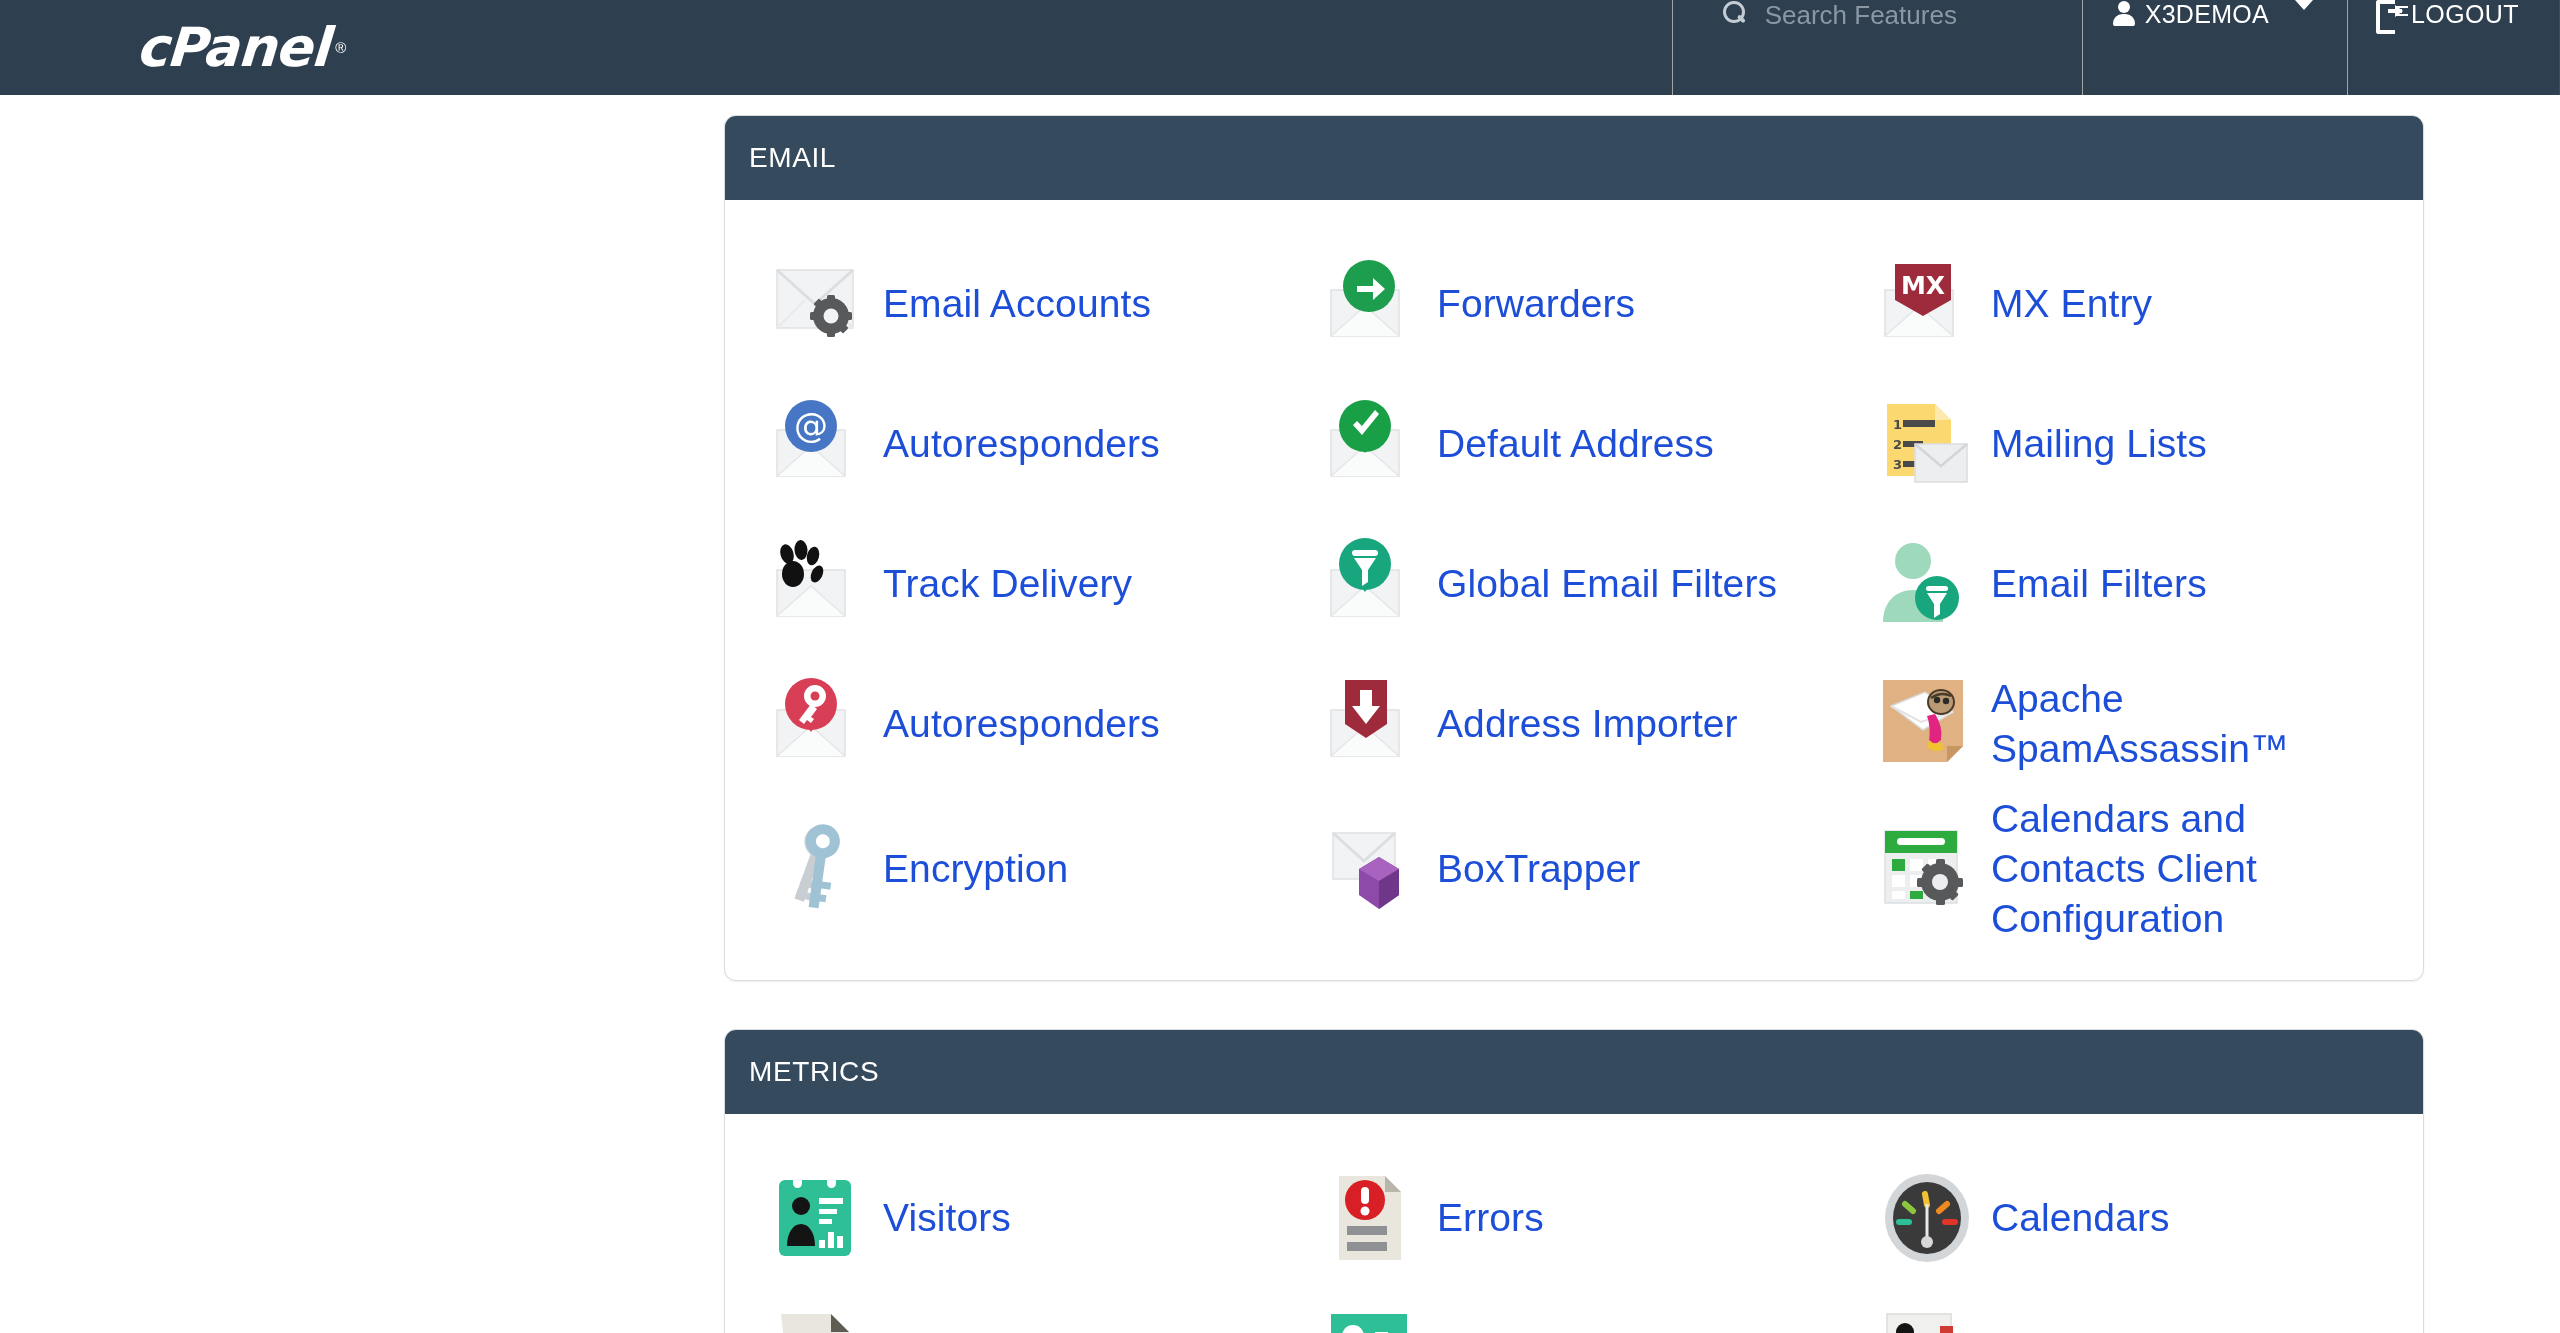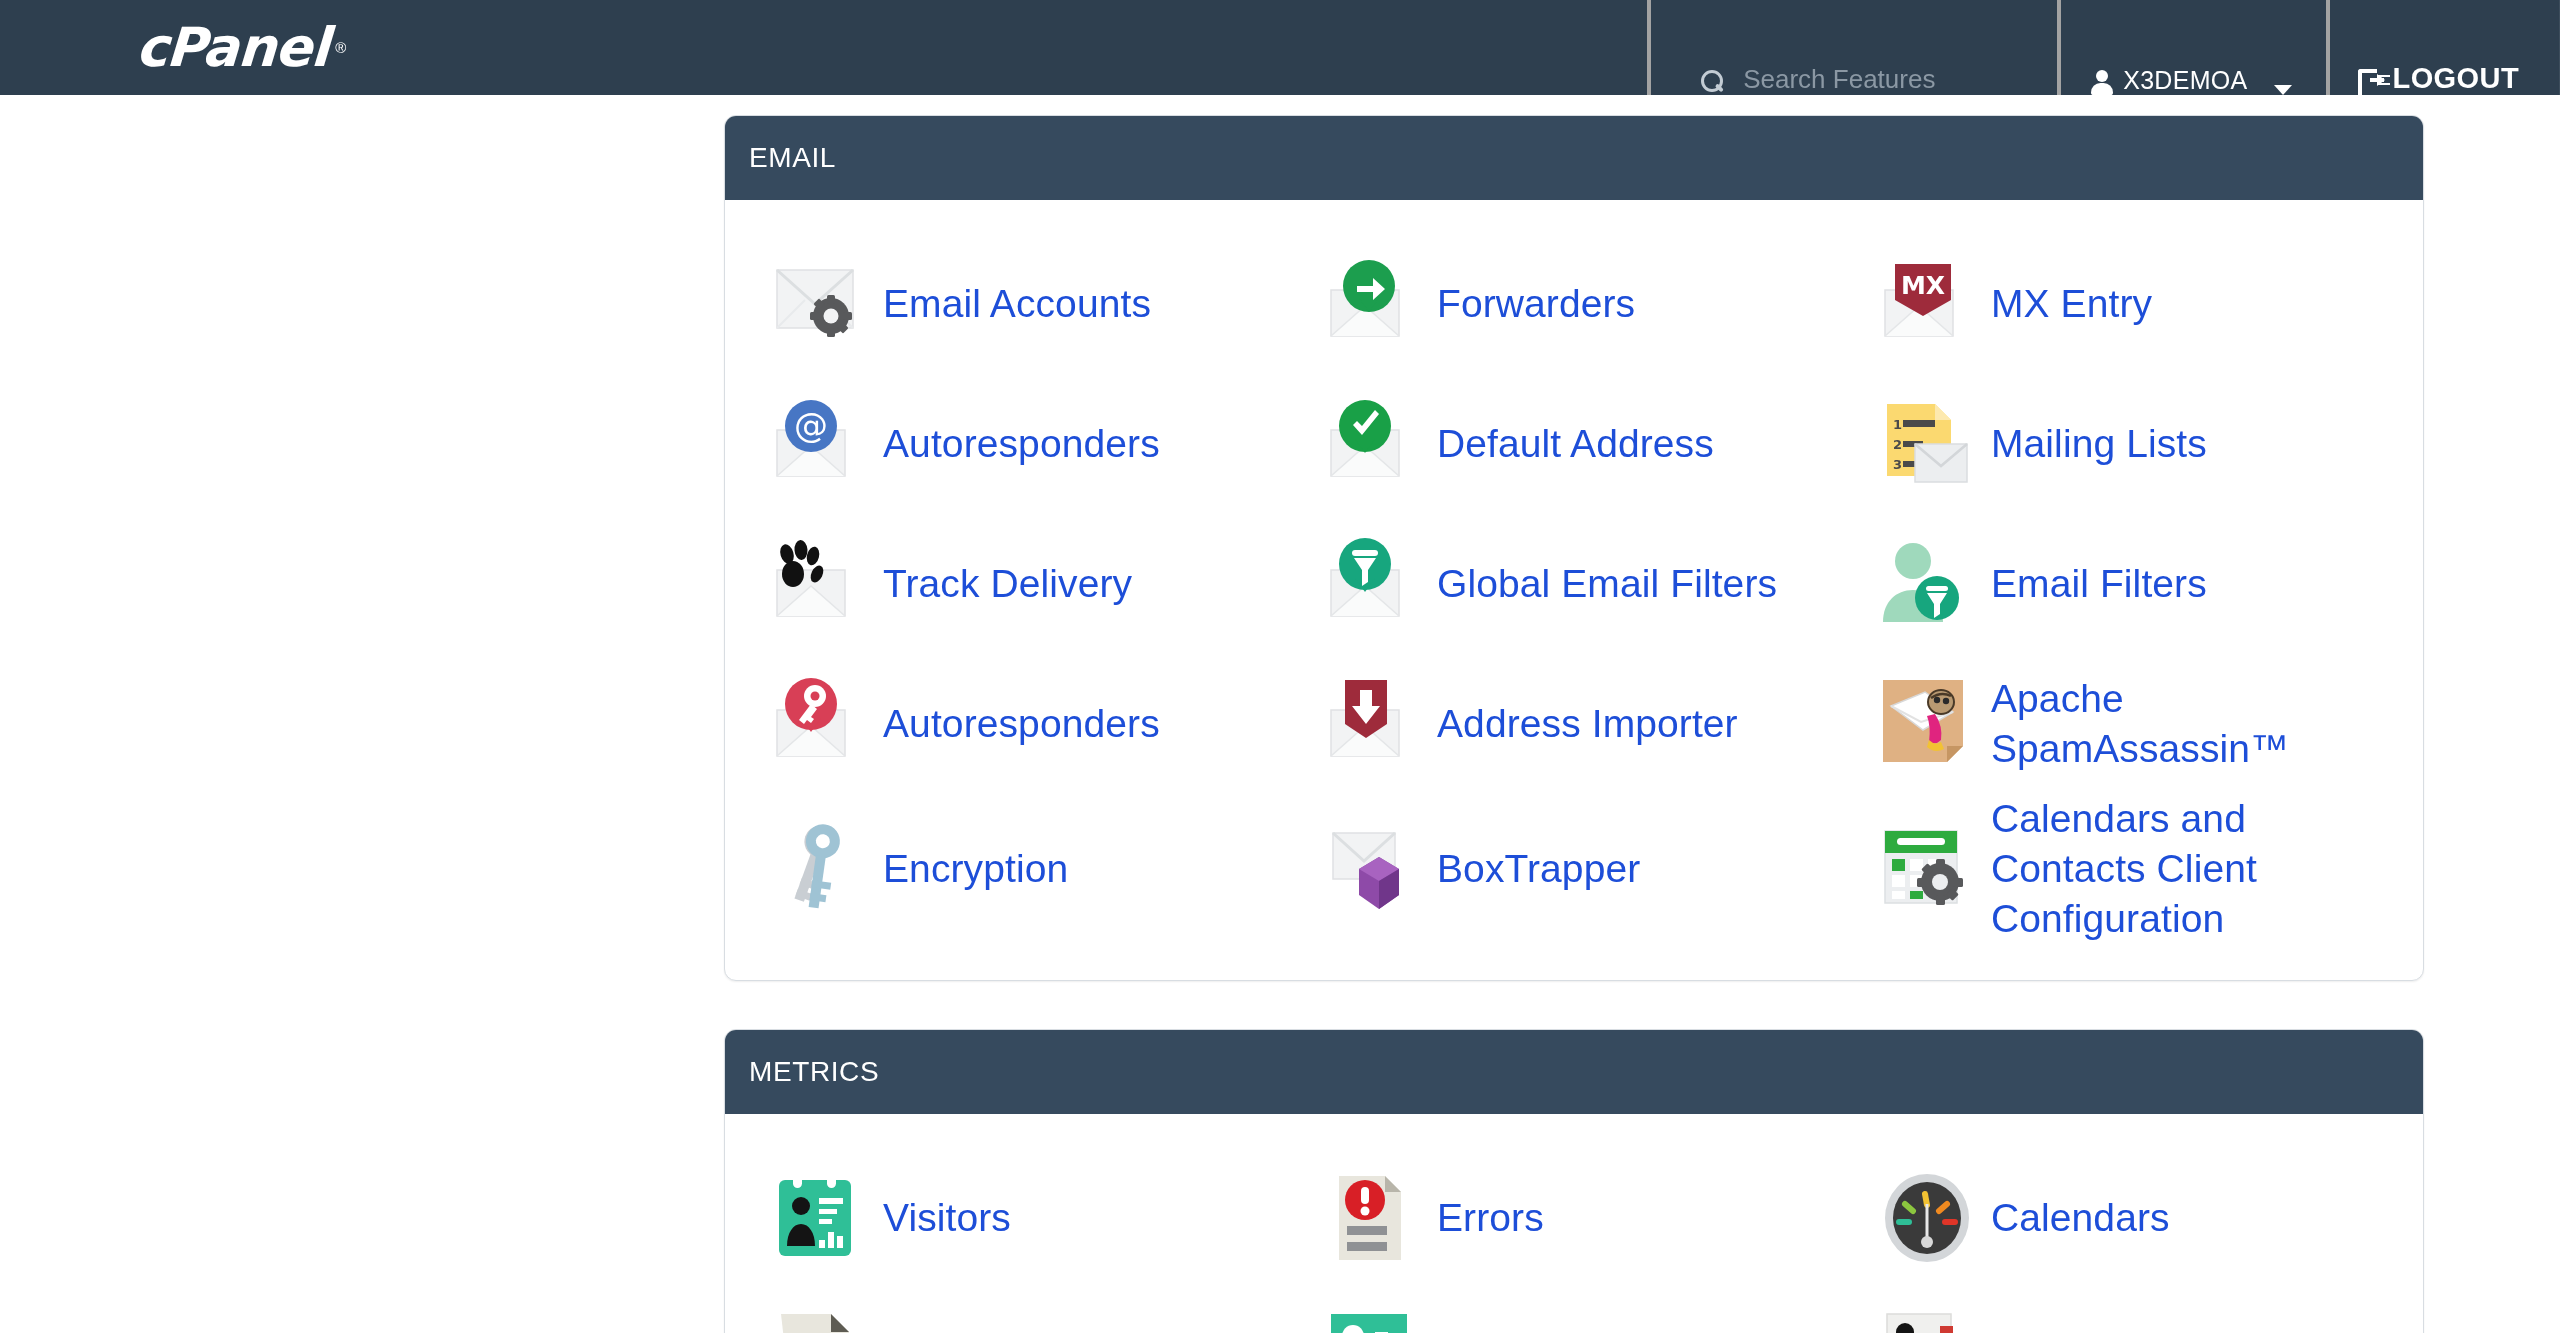--- a/index.html
+++ b/index.html
@@ -40,22 +40,22 @@
     color: #ffffff;
     vertical-align: super;
     font-style: normal;
     font-weight: normal;
     margin-left: 3px;
   }
   .topbar-spacer { flex: 1 1 auto; }
 
   .hdr-cell {
     display: flex;
-    align-items: flex-end;
-    border-left: 4px solid #a3a3a3;
+    align-items: flex-start;
+    border-left: 1px solid #a3a3a3;
     height: 100%;
     padding: 0 26px;
   }
   .hdr-cell.last { border-right: 1px solid #3d4d5c; }
 
   .search-cell { width: 370px; padding-left: 48px; }
   .search-icon {
     width: 26px; height: 26px;
     margin-right: 18px;
     flex: 0 0 auto;
@@ -154,23 +154,22 @@
   .logout-arrow {
     position:absolute;
     right: -1px; top: 5px;
     width: 0; height: 0;
     border-top: 6px solid transparent;
     border-bottom: 6px solid transparent;
     border-left: 8px solid #ffffff;
   }
   .logout-text {
     color: #ffffff;
-    font-size: 29px;
+    font-size: 25px;
     letter-spacing: 0.4px;
-    font-weight: bold;
   }
 
   
   .page {
     background: #ffffff;
     height: 1238px;
     overflow: hidden;
     position: relative;
   }
   .content-wrap {

